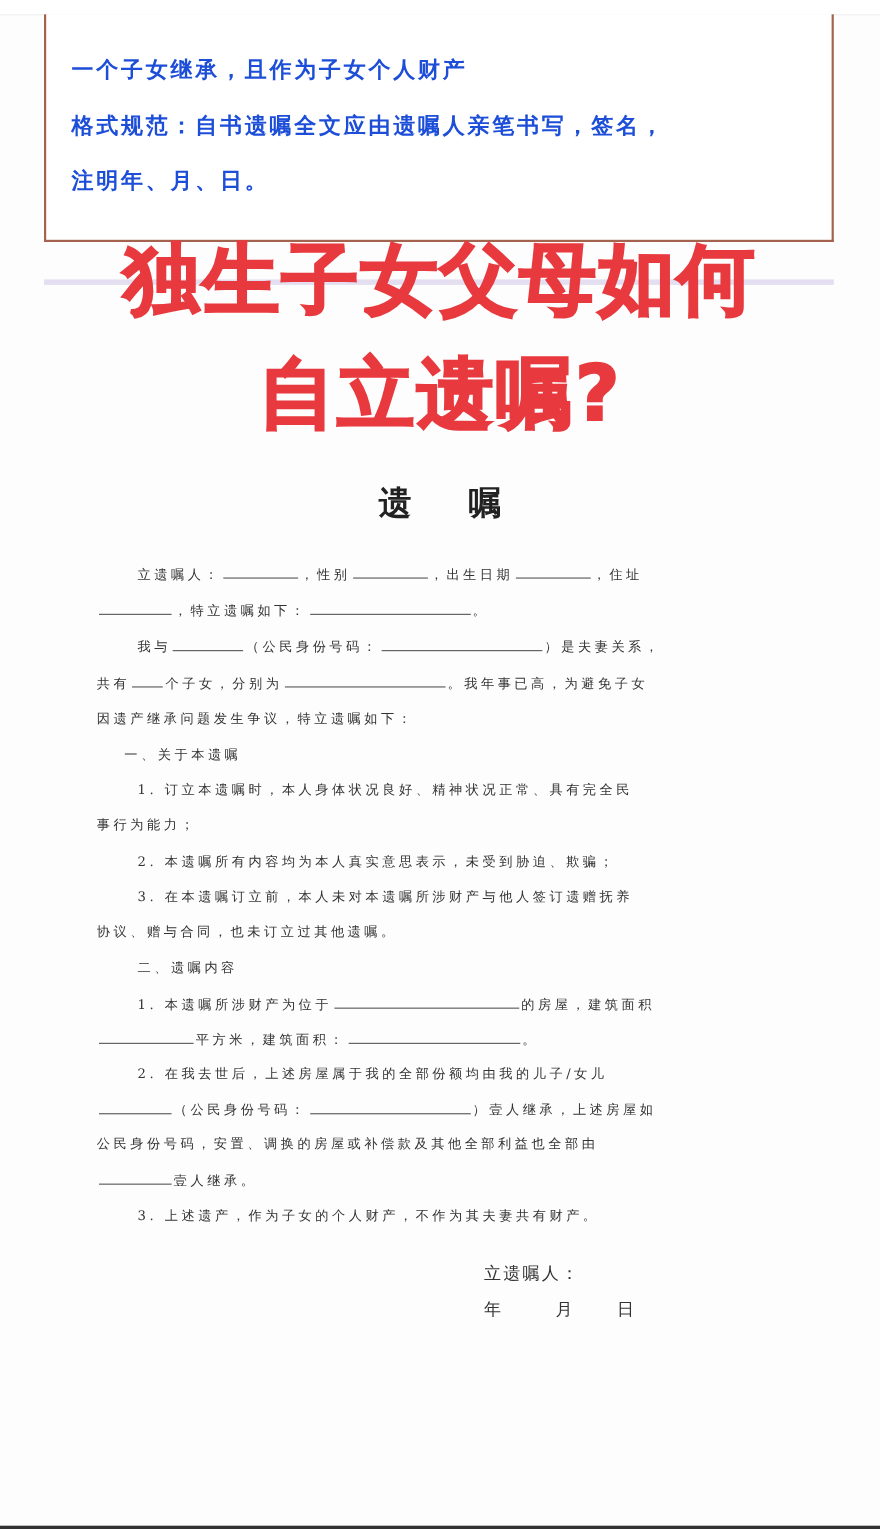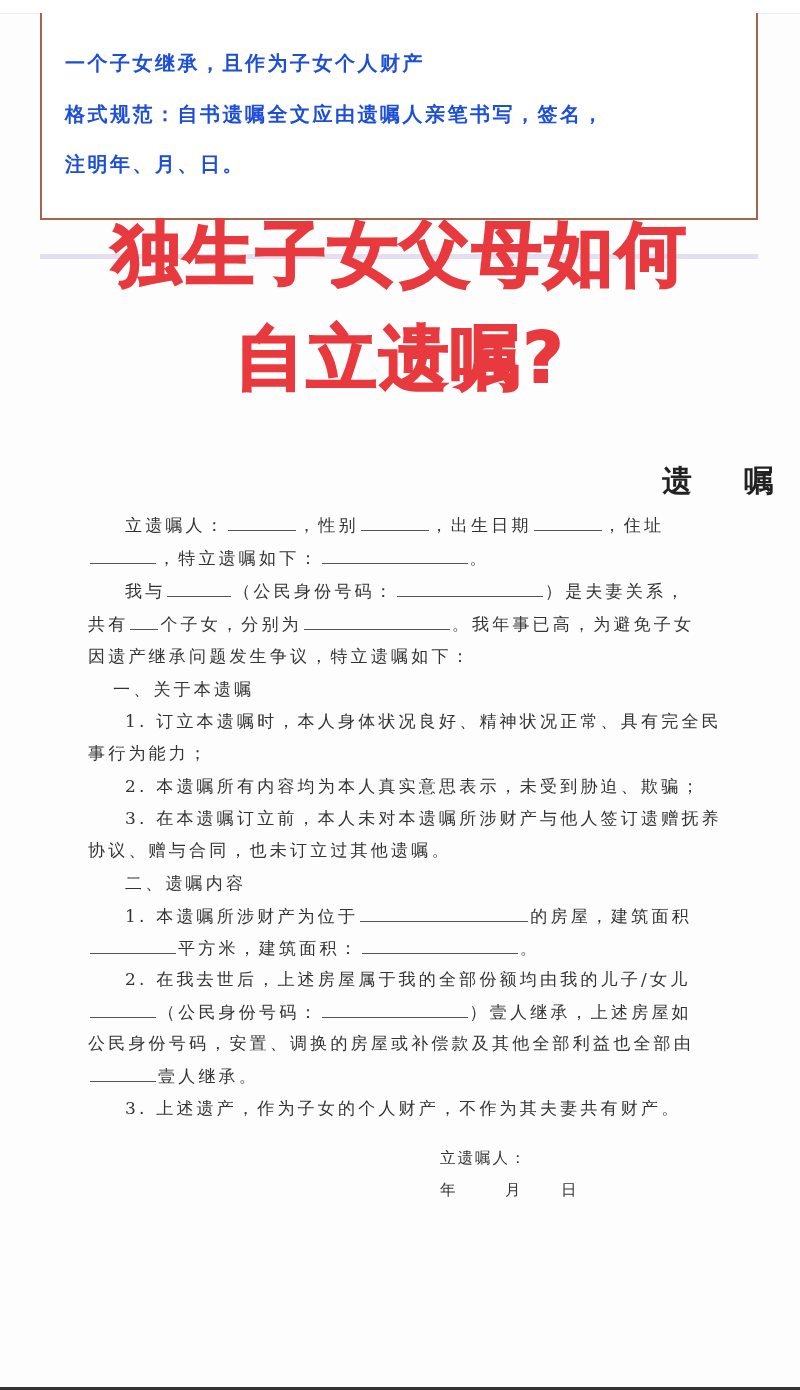--- a/index.html
+++ b/index.html
@@ -17,26 +17,26 @@
     position: absolute; left: 65px; font-size: 20px; font-weight: bold; color: #1d4ed8; letter-spacing: 2.5px;
     white-space: nowrap;
   }
   .lavender-line { position: absolute; left: 40px; top: 254px; width: 718px; height: 5px; background: #e4dff0; }
   .headline {
     position: absolute; left: 0; width: 800px; text-align: center; color: #e83a3e;
     font-size: 70px; font-weight: bold; letter-spacing: 2px; white-space: nowrap;
     -webkit-text-stroke: 2px #e83a3e;
   }
   .doc-title {
-    position: absolute; left: 0; width: 800px; top: 437px; text-align: right;
-    font-family: "DejaVu Serif", serif; font-size: 30px; font-weight: bold; color: #222; word-spacing: 0; margin-top: 24px;
+    position: absolute; left: 0; width: 800px; top: 437px; text-align: center;
+    font-family: "DejaVu Serif", serif; font-size: 30px; font-weight: bold; color: #222; word-spacing: 0;
   }
   .doc-title span { margin: 0 26px; }
   .p {
-    position: absolute; font-family: "DejaVu Serif", serif; font-size: 17px; color: #333; white-space: nowrap;
+    position: absolute; font-family: "DejaVu Serif", serif; font-size: 12px; color: #333; white-space: nowrap;
     letter-spacing: 3.2px;
   }
   .blank { display: inline-block; border-bottom: 1px solid #555; height: 1em; vertical-align: baseline; margin: 0 2px; }
   .sign { position: absolute; font-family: "DejaVu Serif", serif; font-size: 15.5px; color: #333; white-space: nowrap; }
   .bottom-bar { position: absolute; left: 0; top: 1387px; width: 800px; height: 3px; background: #333; }
 </style>
 </head>
 <body>
 
 <div class="top-strip"></div>

